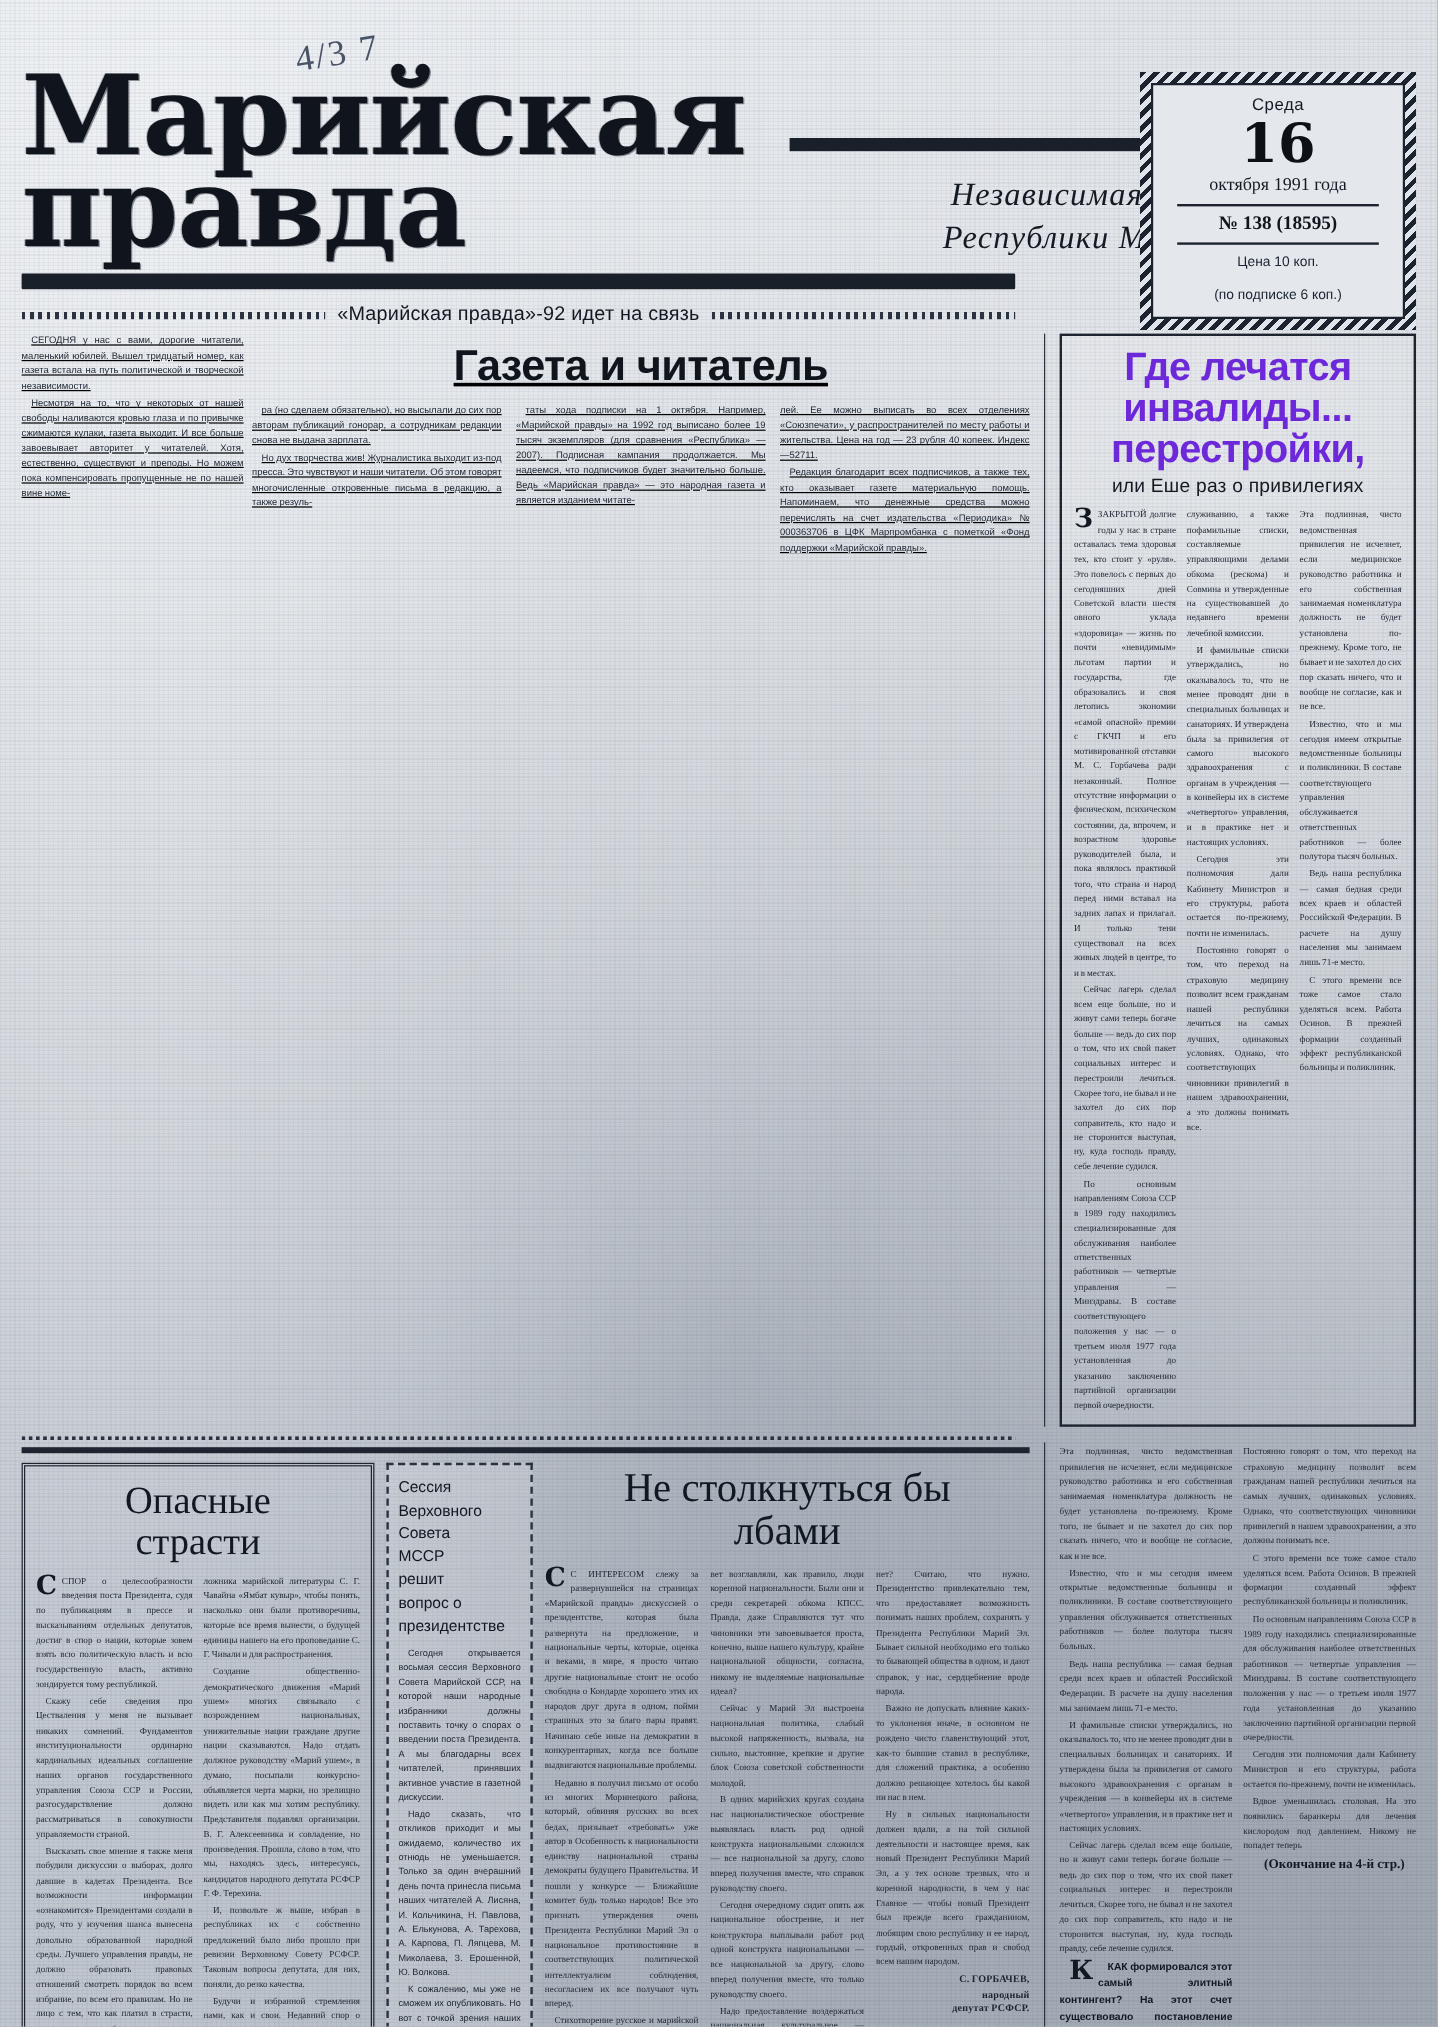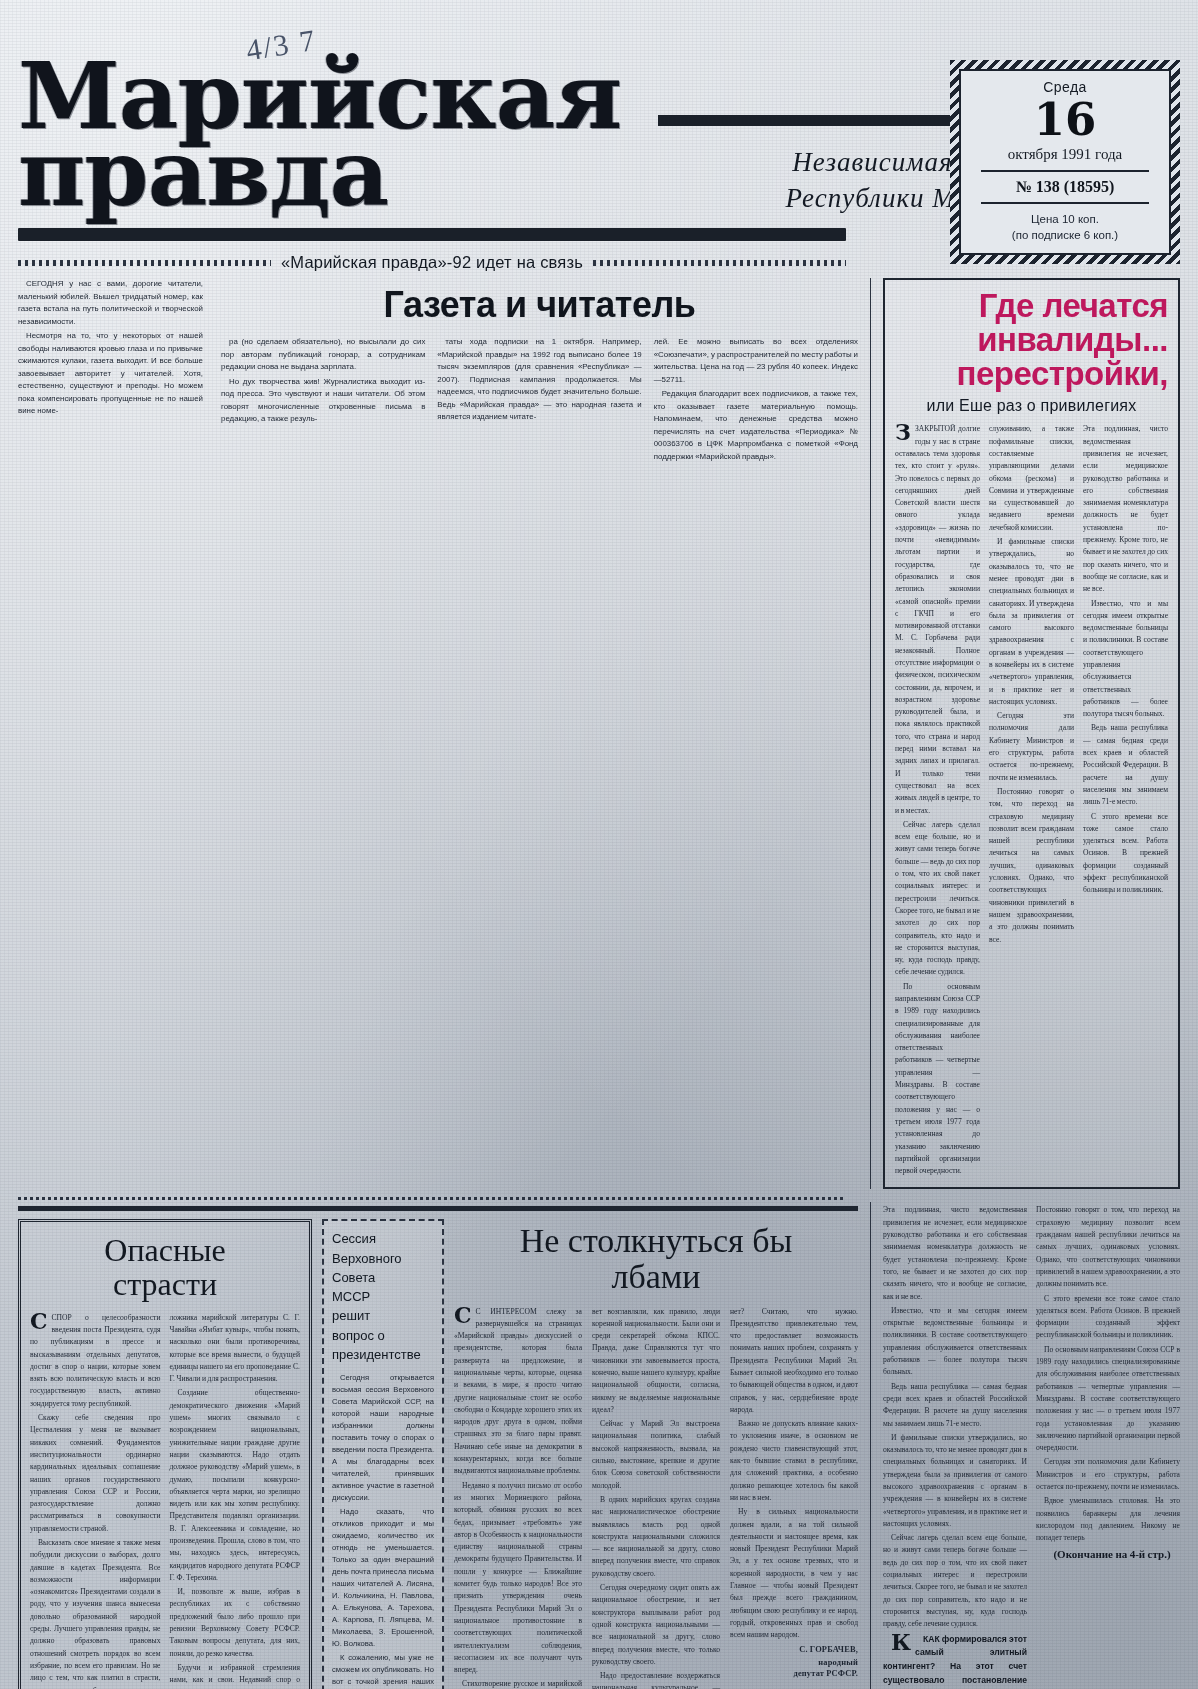--- a/index.html
+++ b/index.html
@@ -106,21 +106,21 @@
   .gz-head{font-family:"Liberation Sans",sans-serif;font-weight:700;font-size:36px;
     color:#10151d;text-align:center;letter-spacing:-.5px;margin:6px 0 10px;}
   .cols3{display:flex;gap:12px;}
   .cols3>div{flex:1;}
   .cols2{display:flex;gap:12px;}
   .cols2>div{flex:1;}
 
   
   .inv-box{border:2px solid #1e2530;padding:9px 10px 8px;background:rgba(255,255,255,.10);}
   .inv-h{font-family:"Liberation Sans",sans-serif;font-weight:700;font-size:33px;
-    line-height:1.02;color:#be185d;text-align:right;letter-spacing:-.5px;}
+    line-height:1.02;color:#6d28d9;text-align:center;letter-spacing:-.5px;}
   .inv-sub{font-family:"Liberation Sans",sans-serif;font-size:16px;color:#141a24;
     text-align:center;margin:7px 0 8px;letter-spacing:.2px;}
 
   .ser-h{font-family:"Liberation Serif",serif;font-size:32px;color:#121821;text-align:center;
     line-height:1.05;margin:4px 0 10px;}
   .ser-h2{font-family:"Liberation Serif",serif;font-size:34px;color:#121821;text-align:center;
     line-height:1.06;margin:4px 0 10px;}
   .sess-t{font-family:"Liberation Sans",sans-serif;font-size:13px;line-height:1.48;color:#111821;}
 
   .cont-note{font-family:"Liberation Serif",serif;font-weight:700;font-size:11px;color:#141a24;
@@ -156,36 +156,36 @@
       </div>
 
       <div class="mast-box">
         <div class="mb-day">Среда</div>
         <div class="mb-num">16</div>
         <div class="mb-date">октября 1991 года</div>
         <div class="mb-hr"></div>
         <div class="mb-iss">№ 138 (18595)</div>
         <div class="mb-hr"></div>
         <div class="mb-price">Цена 10 коп.</div>
-        <div class="mb-price" style="margin-top:0">(по подписке 6 коп.)</div>
+        <div class="mb-price" style="margin-top:11px">(по подписке 6 коп.)</div>
       </div>
     </div>
 
     <div class="mast-rule" style="width:828px"></div>
 
     <div class="bannerline" style="width:828px">
       <span class="dots"></span>
       <span class="btext">«Марийская правда»-92 идет на связь</span>
       <span class="dots"></span>
     </div>
 
     <div class="topsec">
 
       <div class="L">
-        <div style="display:flex;gap:18px;">
+        <div style="display:flex;gap:7px;text-decoration:underline;">
           <div style="flex:0 0 185px;" class="col-text sans">
             <p>СЕГОДНЯ у нас с вами, дорогие читатели, маленький юбилей. Вышел тридцатый номер, как газета встала на путь политической и творческой независимости.</p>
             <p>Несмотря на то, что у некоторых от нашей свободы наливаются кровью глаза и по привычке сжимаются кулаки, газета выходит. И все больше завоевывает авторитет у читателей. Хотя, естественно, существуют и преподы. Но можем пока компенсировать пропущенные не по нашей вине номе-</p>
           </div>
           <div style="flex:1">
             <div class="gz-head">Газета и читатель</div>
             <div class="cols3">
               <div class="col-text sans">
                 <p>ра (но сделаем обязательно), но высылали до сих пор авторам публикаций гонорар, а сотрудникам редакции снова не выдана зарплата.</p>
                 <p>Но дух творчества жив! Журналистика выходит из-под пресса. Это чувствуют и наши читатели. Об этом говорят многочисленные откровенные письма в редакцию, а также резуль-</p>

